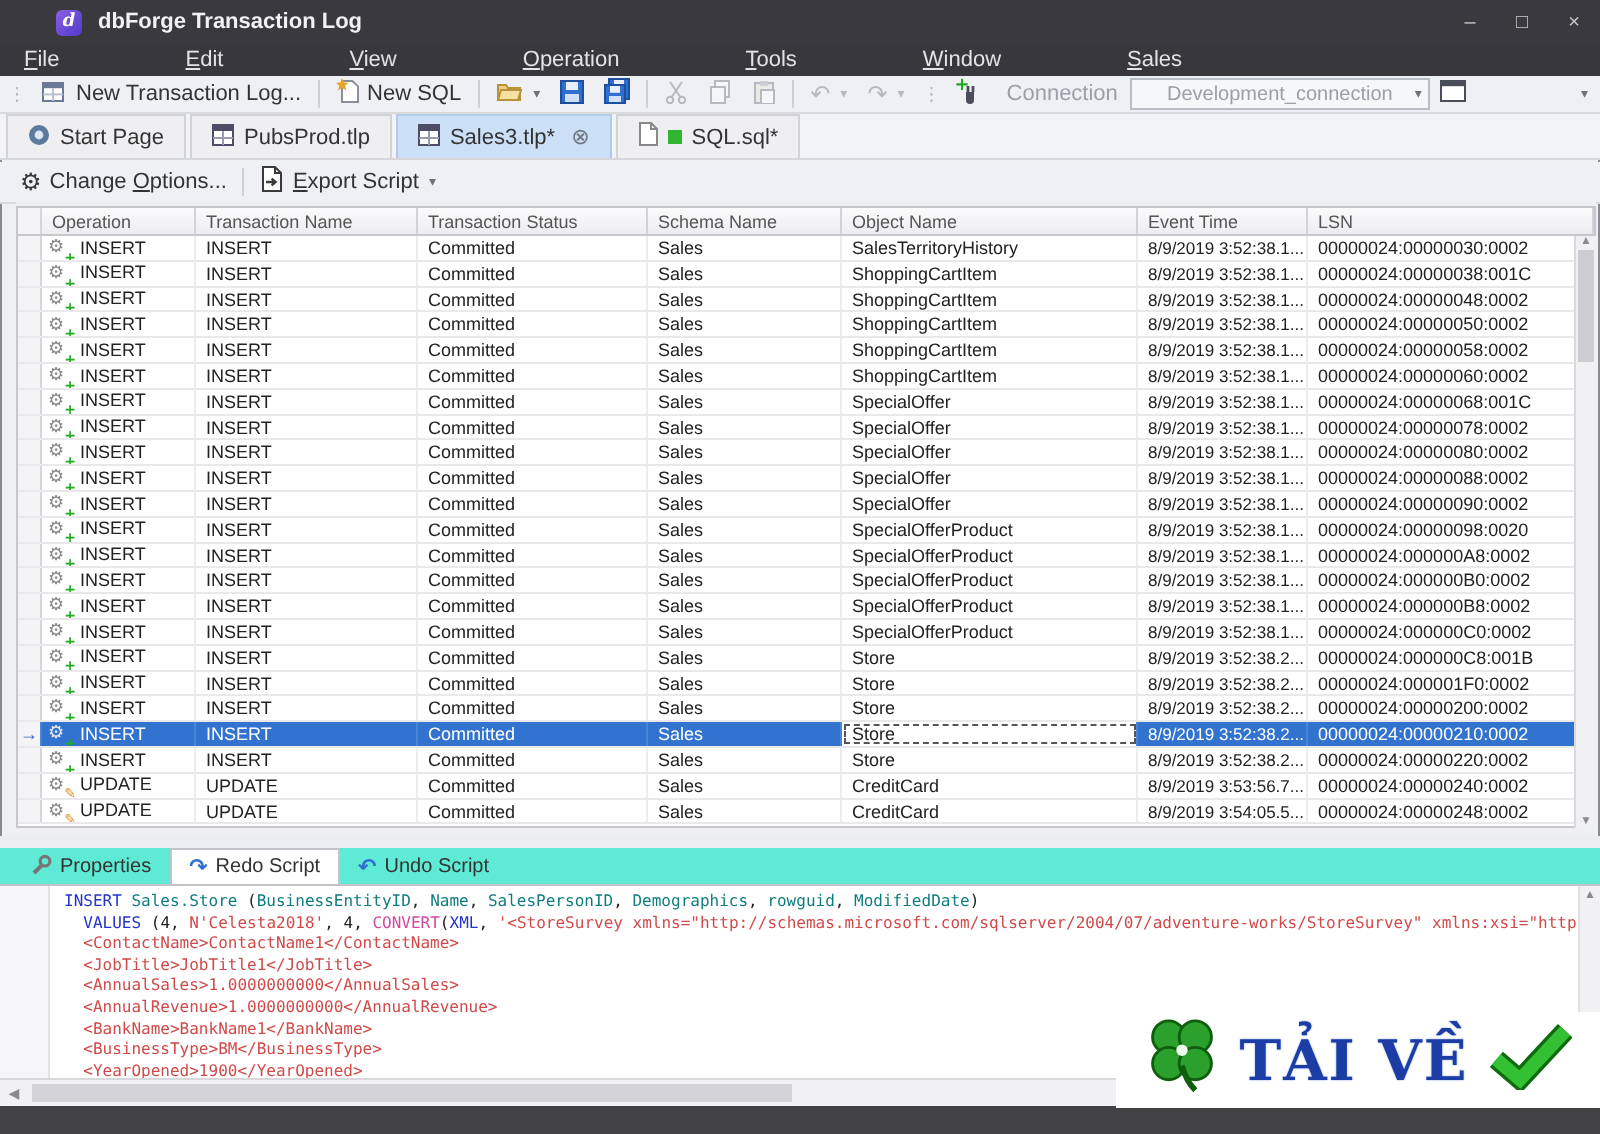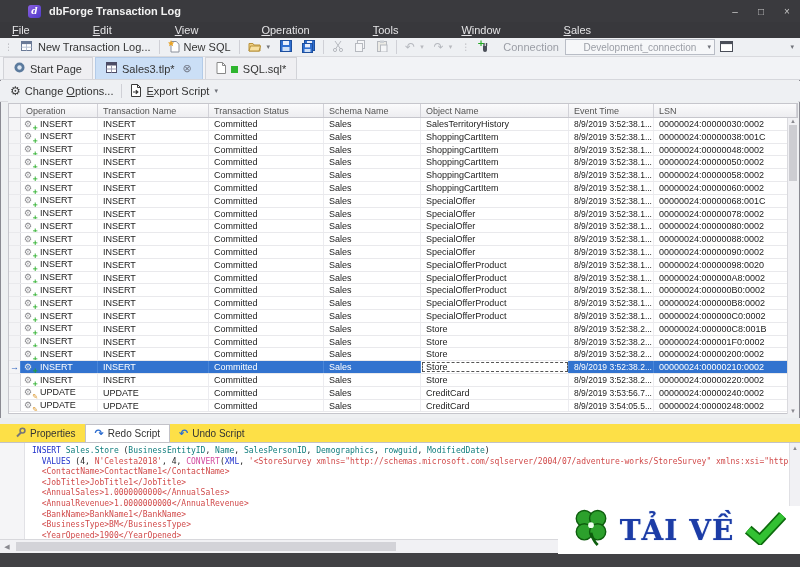--- a/index.html
+++ b/index.html
@@ -65,21 +65,21 @@
   .grow.sel .gc{color:#fff;border-right-color:#4a86d8;}
   .grow.sel .gutter{background:#f4f4f6;}
   .grow.sel .gearg{color:#e8e8e8;}
   .grow.sel .focus-cell{background:#fff;color:#222;outline:1px dashed #555;outline-offset:-2px;}
   .vscroll{position:absolute;right:0;top:17px;bottom:4px;width:10px;background:#f1f1f4;border-left:1px solid #dadade;
            display:flex;flex-direction:column;align-items:center;font-size:6px;color:#8a8a90;}
   .vthumb{width:8px;height:56px;background:#cdcdd2;margin-top:1px;}
   .vsp{flex:1;}
   
   .splitter{position:absolute;left:0;top:418px;width:100%;height:6px;background:#ebedf0;}
-  .panel-tabs{position:absolute;left:0;top:424px;width:100%;height:18px;background:#fde047;display:flex;align-items:flex-end;padding-left:6px;box-sizing:border-box;}
+  .panel-tabs{position:absolute;left:0;top:424px;width:100%;height:18px;background:#5eead4;display:flex;align-items:flex-end;padding-left:6px;box-sizing:border-box;}
   .ptab{display:flex;align-items:center;gap:4px;height:17px;padding:0 9px;font-size:10px;color:#333;}
   .ptab.active{background:#fff;border:1px solid #c2c2c8;border-bottom:none;}
   
   .script{position:absolute;left:0;top:442px;width:100%;height:97px;background:#fff;border-top:1px solid #c2c2c8;box-sizing:border-box;overflow:hidden;}
   .smargin{position:absolute;left:0;top:0;bottom:0;width:24px;background:#f5f5f7;border-right:1px solid #e2e2e6;}
   .scontent{position:absolute;left:32px;top:3px;right:12px;bottom:0;font-family:"DejaVu Sans Mono",monospace;font-size:8px;line-height:10.6px;white-space:pre;overflow:hidden;}
   .tk-k{color:#2233cc;}
   .tk-i{color:#0f7d7d;}
   .tk-s{color:#d14a4a;}
   .tk-f{color:#d24a9e;}
@@ -220,20 +220,29 @@
     <span class="caret tb-right">▾</span>
   </div>
 
   <div class="tabstrip">
       <div class="dtab">
         <span><svg width="11" height="11" viewBox="0 0 11 11">
             <circle cx="5.5" cy="5.5" r="5" fill="#5b7a9d"></circle>
             <circle cx="5.5" cy="5.5" r="2.2" fill="#dce6f2"></circle>
           </svg></span>
         <span>Start Page</span>
+      </div>
+      <div class="dtab">
+        <span><svg width="11" height="11" viewBox="0 0 11 11">
+            <rect x="0.5" y="0.5" width="10" height="10" fill="#fff" stroke="#4d4d66"></rect>
+            <rect x="0.5" y="0.5" width="10" height="3" fill="#4d4d66"></rect>
+            <line x1="5.5" y1="3.5" x2="5.5" y2="10.5" stroke="#9a9ab0"></line>
+            <line x1="0.5" y1="7" x2="10.5" y2="7" stroke="#9a9ab0"></line>
+          </svg></span>
+        <span>PubsProd.tlp</span>
       </div>
       <div class="dtab active">
         <span><svg width="11" height="11" viewBox="0 0 11 11">
             <rect x="0.5" y="0.5" width="10" height="10" fill="#fff" stroke="#4d4d66"></rect>
             <rect x="0.5" y="0.5" width="10" height="3" fill="#4d4d66"></rect>
             <line x1="5.5" y1="3.5" x2="5.5" y2="10.5" stroke="#9a9ab0"></line>
             <line x1="0.5" y1="7" x2="10.5" y2="7" stroke="#9a9ab0"></line>
           </svg></span>
         <span>Sales3.tlp*</span>
         <span class="tabclose">⊗</span>

